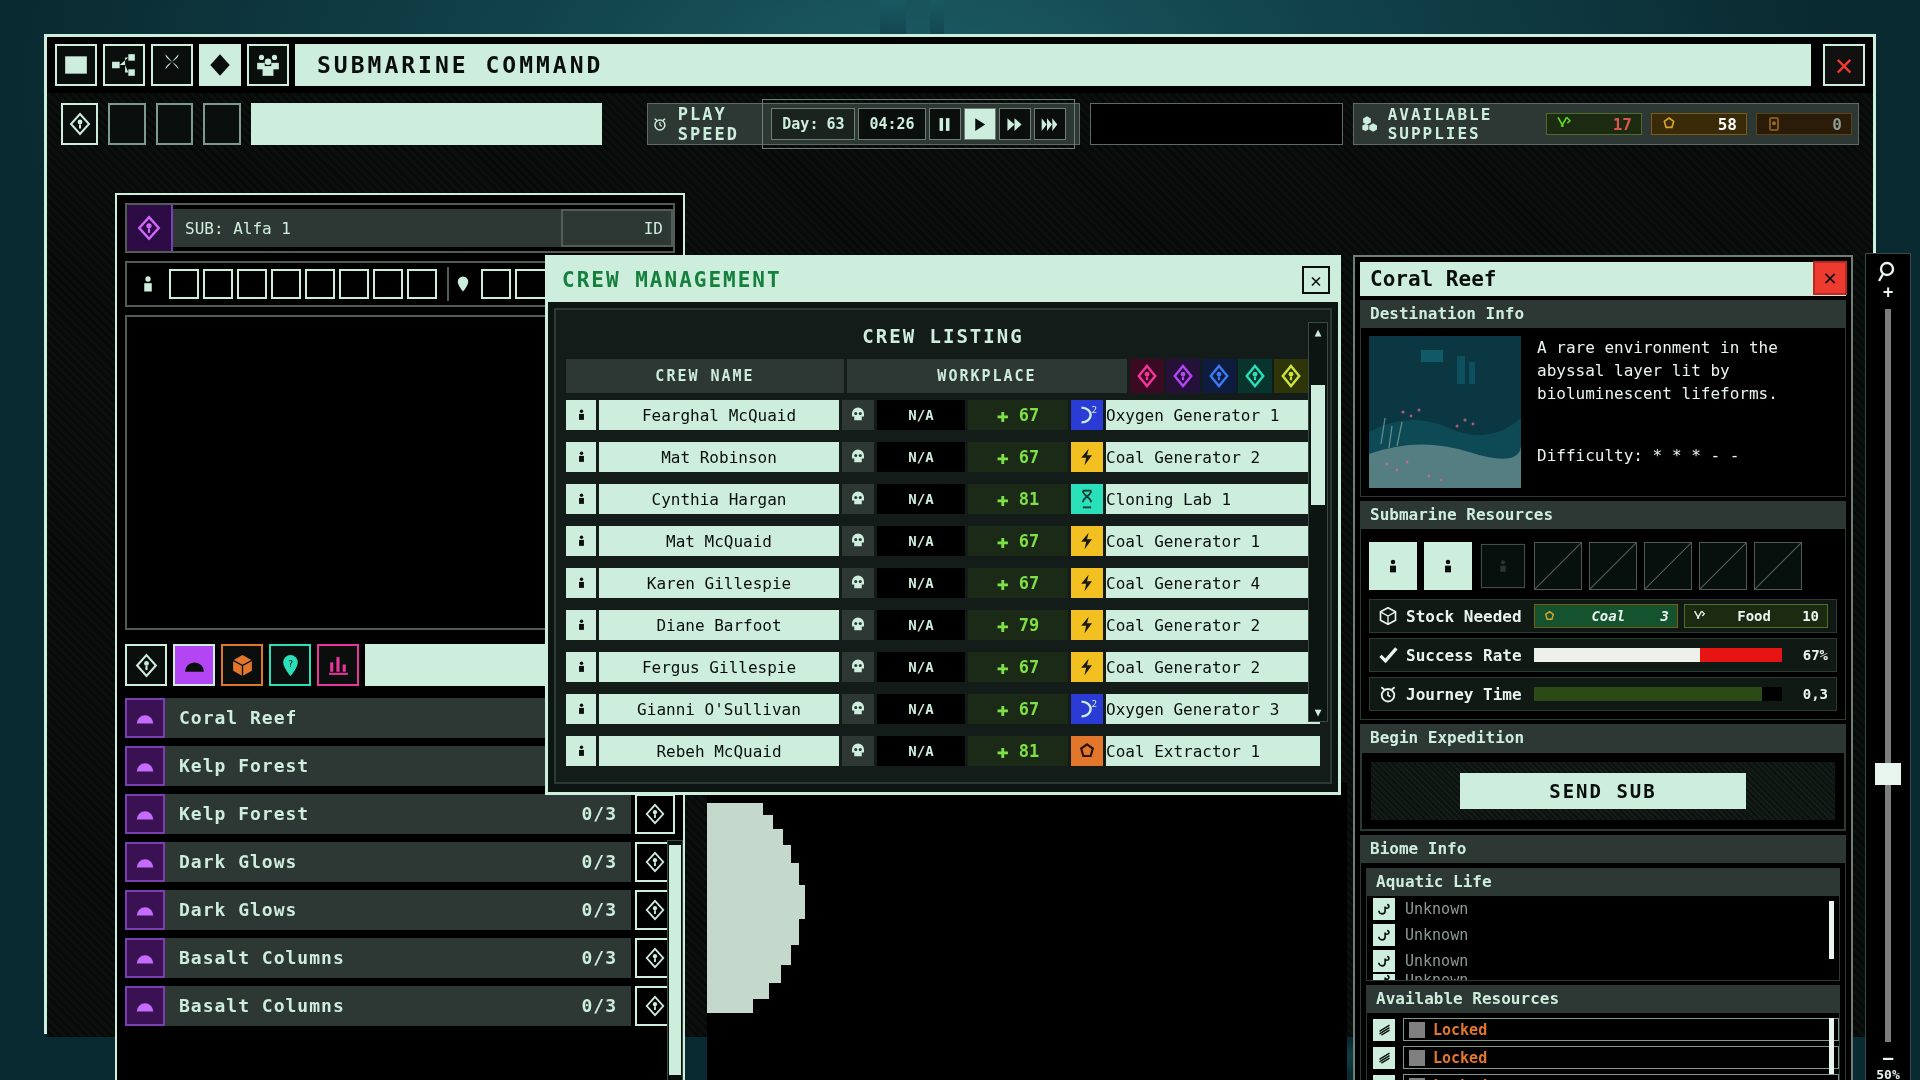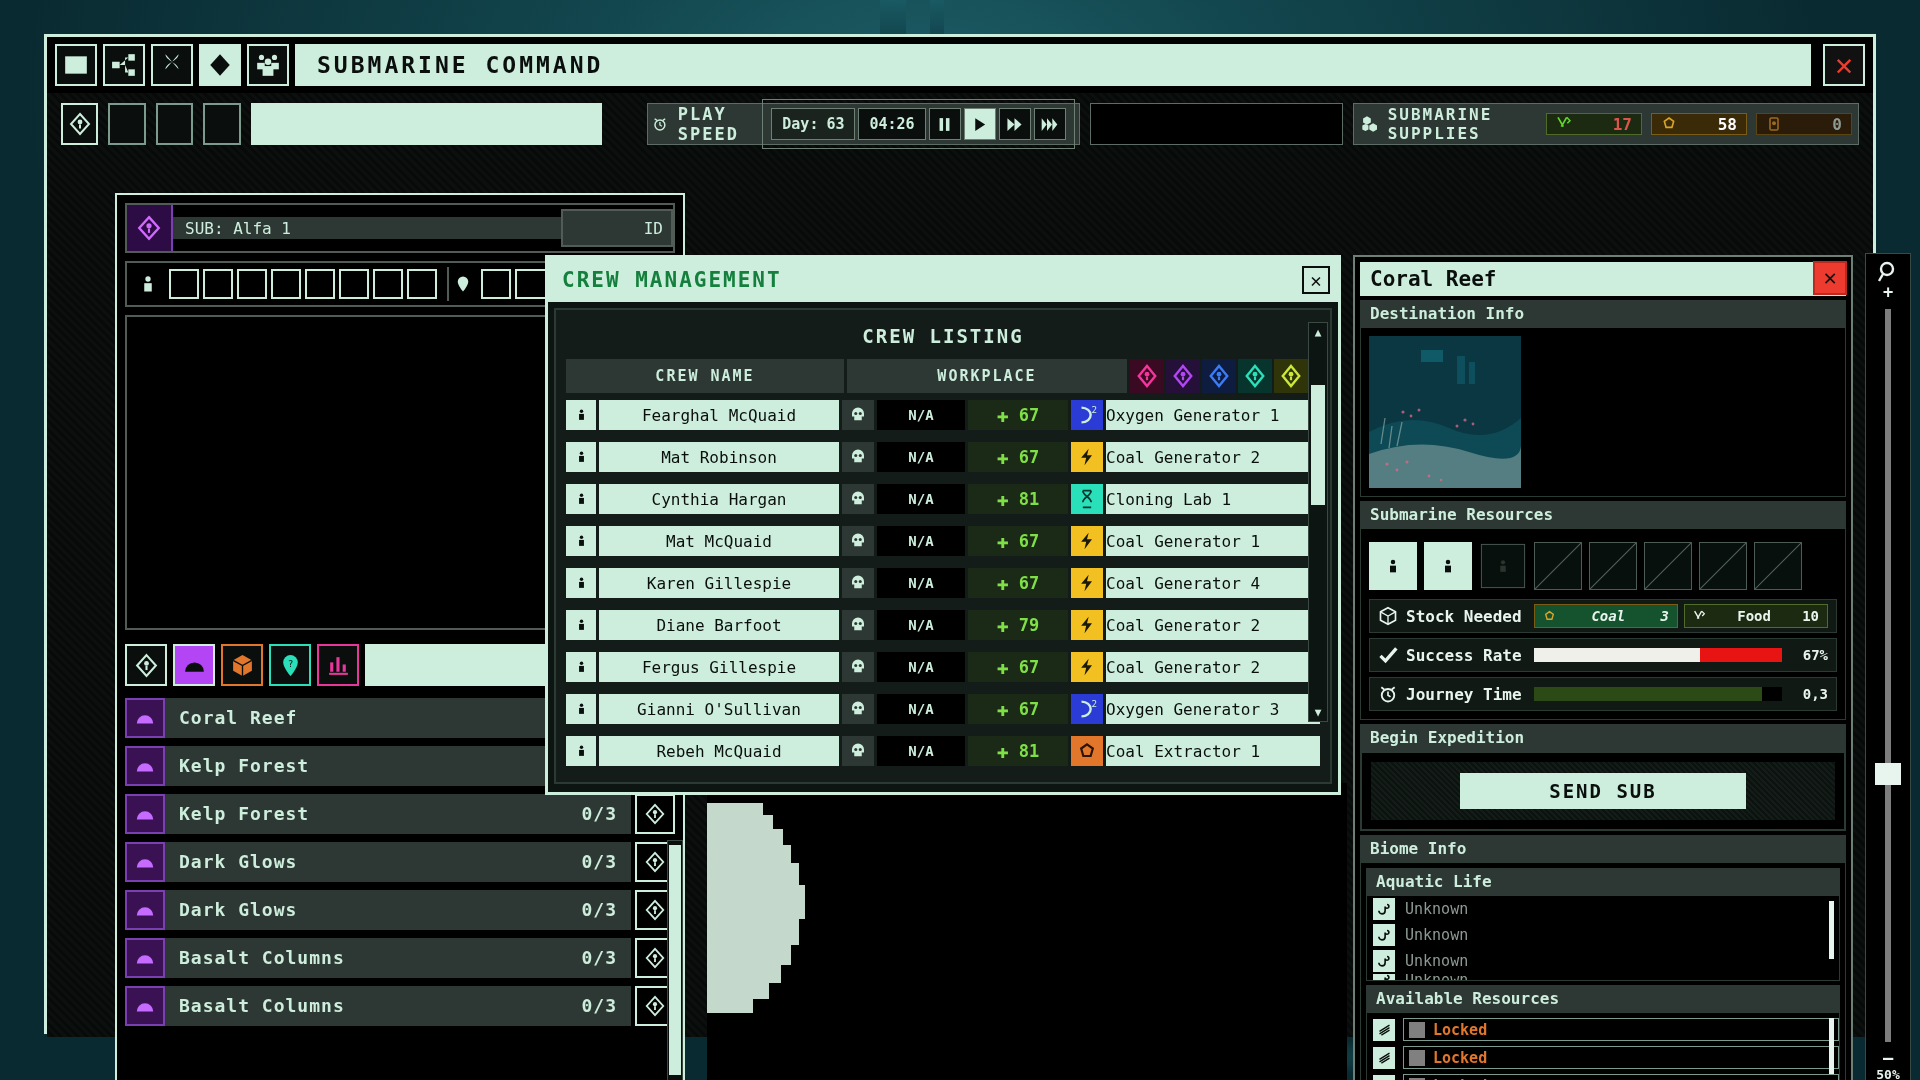--- a/index.html
+++ b/index.html
@@ -93,21 +93,21 @@
   .ps-btn.active svg * { fill:#0a0f0d; }
 
   #supplies { display:flex; align-items:center; height:42px; background:#2d3733; border:1px solid #5d6d66; padding:0 6px; gap:9px;}
   #supplies .sup-title { color:#cdeedd; font-size:16px; font-weight:bold; letter-spacing:2px;}
   .sup-chip { height:22px; min-width:96px; display:flex;align-items:center;justify-content:space-between; padding:0 9px; border:1px solid #555; font-size:16px;font-weight:bold;}
 
   
   #leftpanel { position:absolute; left:68px; top:100px; width:570px; height:890px; background:#000; border:2px solid #cdeedd; }
   .lp-sub-row { display:flex; align-items:center; border:2px solid #515c57; margin:8px; }
   .lp-icon-sq { width:46px; height:46px; display:flex;align-items:center;justify-content:center; }
-  .lp-text { flex:1; background:#2d3733; height:22px; display:flex;align-items:center; padding-left:12px; color:#cdeedd; font-size:16px;}
+  .lp-text { flex:1; background:#2d3733; height:38px; display:flex;align-items:center; padding-left:12px; color:#cdeedd; font-size:16px;}
   .slotrow { display:flex; align-items:center; gap:4px; border:2px solid #515c57; margin:0 8px 8px 8px; padding:4px; }
   .slot { width:30px;height:30px;border:2px solid #cdeedd;background:#000;}
   .bigbox { margin:8px; height:315px; border:2px solid #515c57; background:#000; }
 
   .tabrow { display:flex; gap:6px; padding:6px 8px; }
   .tab { width:42px;height:42px;border:2px solid #cdeedd;background:#0a0f0d;display:flex;align-items:center;justify-content:center;}
   .tab.sel { background:#b445f5; }
   .tab svg { width:25px;height:25px; }
   .tabfill { flex:1; background:#cdeedd; height:42px; }
 
@@ -311,21 +311,21 @@
       </div>
 
       <div class="tb-field" style="width:288px;background:#000;border:1px solid #5d6d66;"></div>
 
       <div id="supplies">
         <svg viewBox="0 0 24 24" style="width:26px;height:26px;">
           <path d="M9 2l5 3v5l-5 3-5-3V5z" fill="#cdeedd"></path>
             <path d="M17 11l5 3v5l-5 3-5-3v-5z" fill="#cdeedd"></path>
             <path d="M7 12l4 2v5l-4 2-4-2v-5z" fill="#cdeedd"></path>
         </svg>
-        <div class="sup-title">SUBMARINE SUPPLIES</div>
+        <div class="sup-title">AVAILABLE SUPPLIES</div>
         <div class="sup-chip" style="background:#1c2a12;border-color:#4e6b2a;">
           <svg viewBox="0 0 24 24" style="width:16px;height:16px;">
               <path d="M3 2l8 14M16 2L8 16" stroke="#5dd92a" stroke-width="2.6" fill="none"></path>
               <path d="M16 2l5 5-4 4" stroke="#5dd92a" stroke-width="2.2" fill="none"></path>
             </svg>
           <span style="color:#d9564a;">17</span>
         </div>
         <div class="sup-chip" style="background:#3a2a08;border-color:#7a5c16;">
           <svg viewBox="0 0 24 24" style="width:16px;height:16px;">
               <path d="M12 3l7 5-2.6 9H7.6L5 8z" fill="none" stroke="#d8a52a" stroke-width="2.4"></path>
@@ -880,20 +880,27 @@
                   <circle cx="88" cy="90" r="1.5"></circle>
                 <circle cx="18" cy="128" r="1.6"></circle>
                   <circle cx="28" cy="134" r="1.4"></circle>
                   <circle cx="38" cy="126" r="1.5"></circle>
                 <circle cx="60" cy="140" r="1.4"></circle>
                   <circle cx="72" cy="144" r="1.3"></circle>
               </g>
               <path d="M12 108 l4 -26 M20 112 l3 -22 M28 110 l5 -24" stroke="#9fb5ad" stroke-width="1.3" fill="none" opacity=".6"></path>
             </svg>
           </div>
+          <div style="flex:1;">
+            <div id="dest-desc">A rare environment in the abyssal layer lit by bioluminescent lifeforms.</div>
+            <div id="difficulty">
+              <span>Difficulty:</span>
+              <span>* * * - -</span>
+            </div>
+          </div>
         </div>
       </div>
 
       <div class="sec-head">Submarine Resources</div>
       <div class="sec-body">
         <div class="res-slots" id="res-slots">
             <div class="res-slot filled">
               <svg viewBox="0 0 24 24" style="width:16px;height:24px;">
                 <circle cx="12" cy="6" r="3.4" fill="#0a0f0d"></circle>
                 <rect x="7.5" y="11.5" width="9" height="10" fill="#0a0f0d"></rect>

